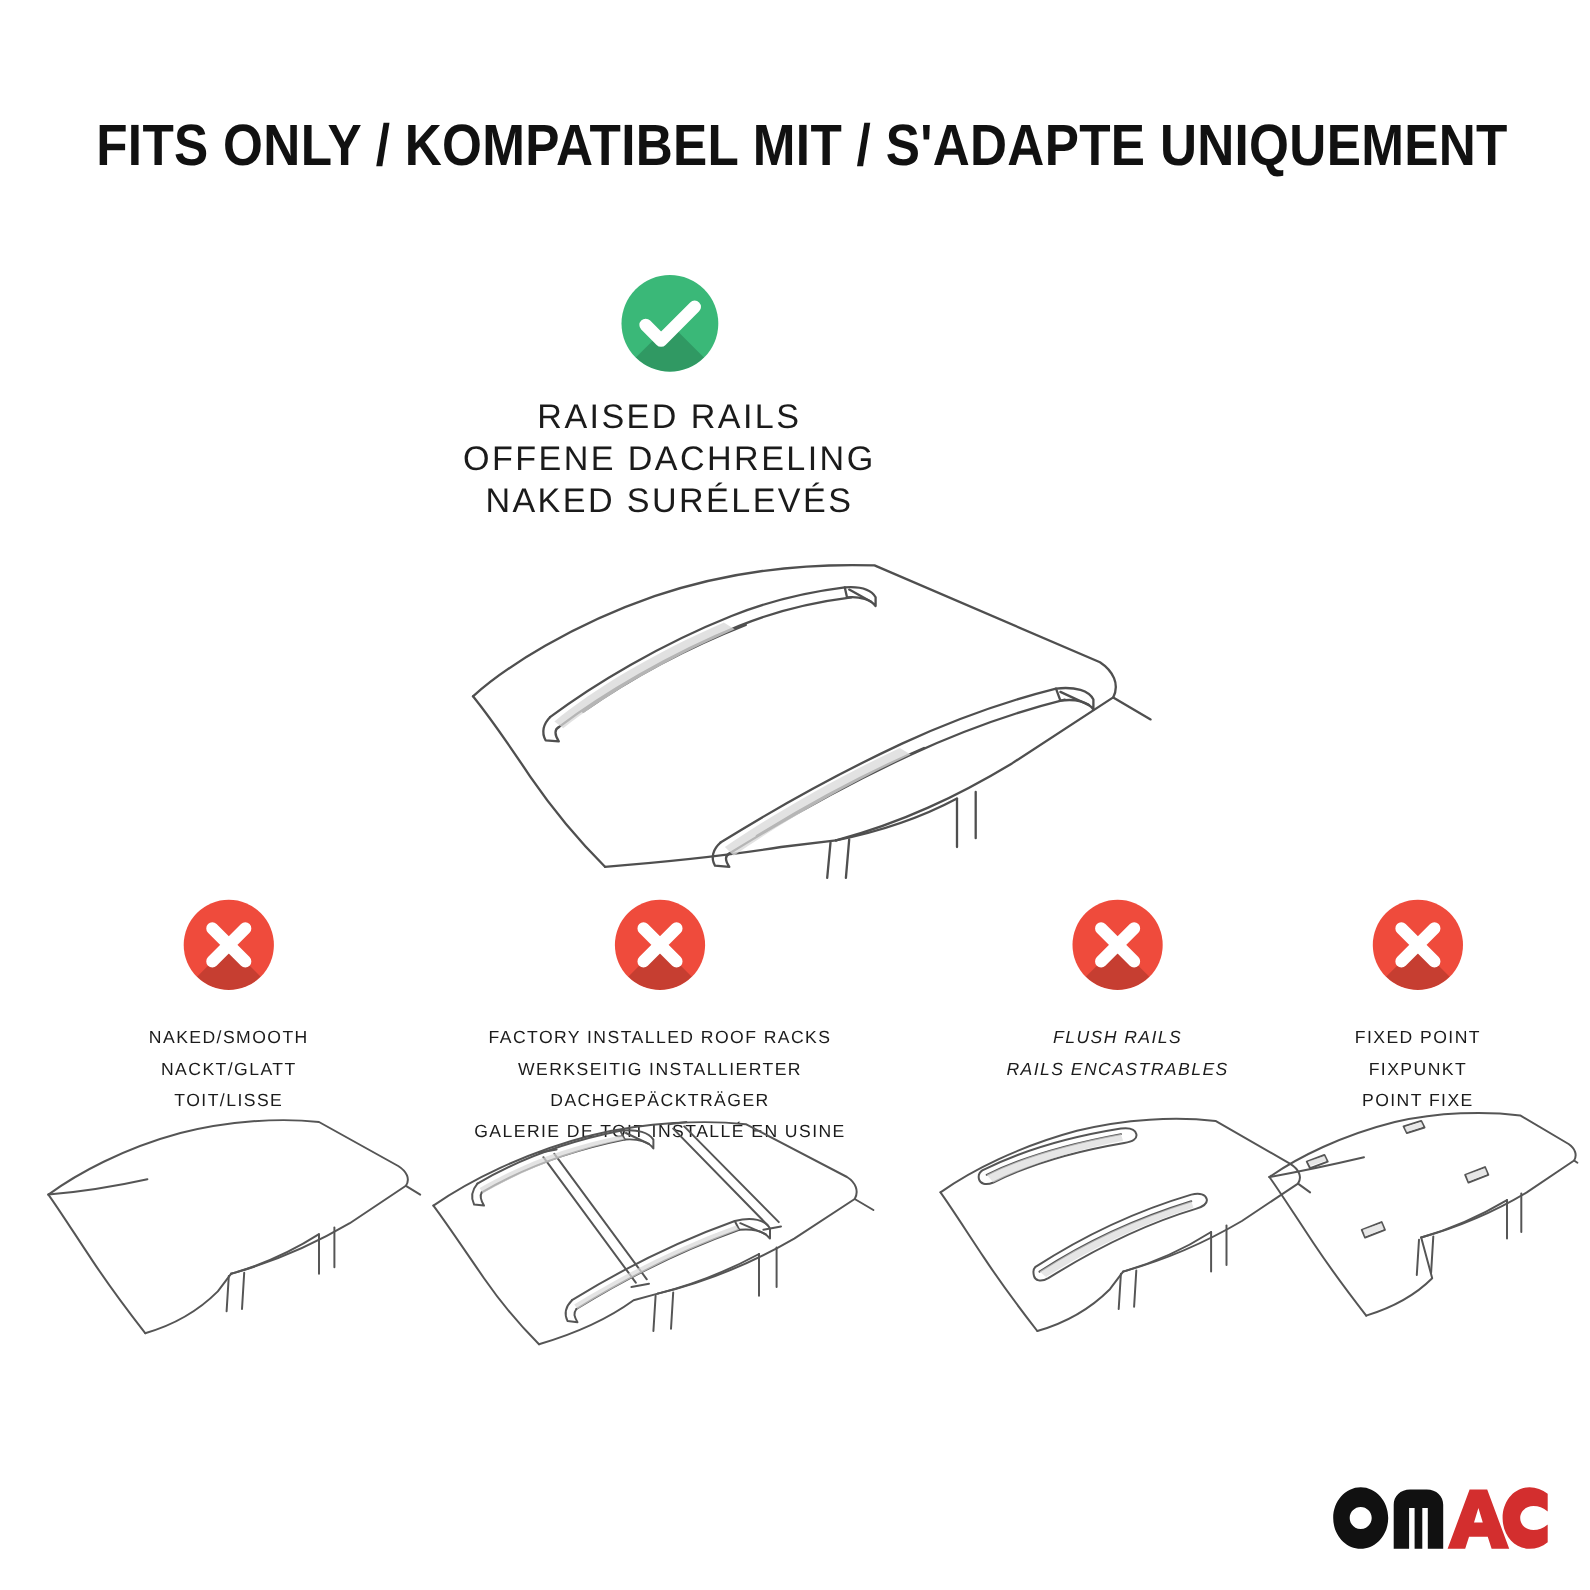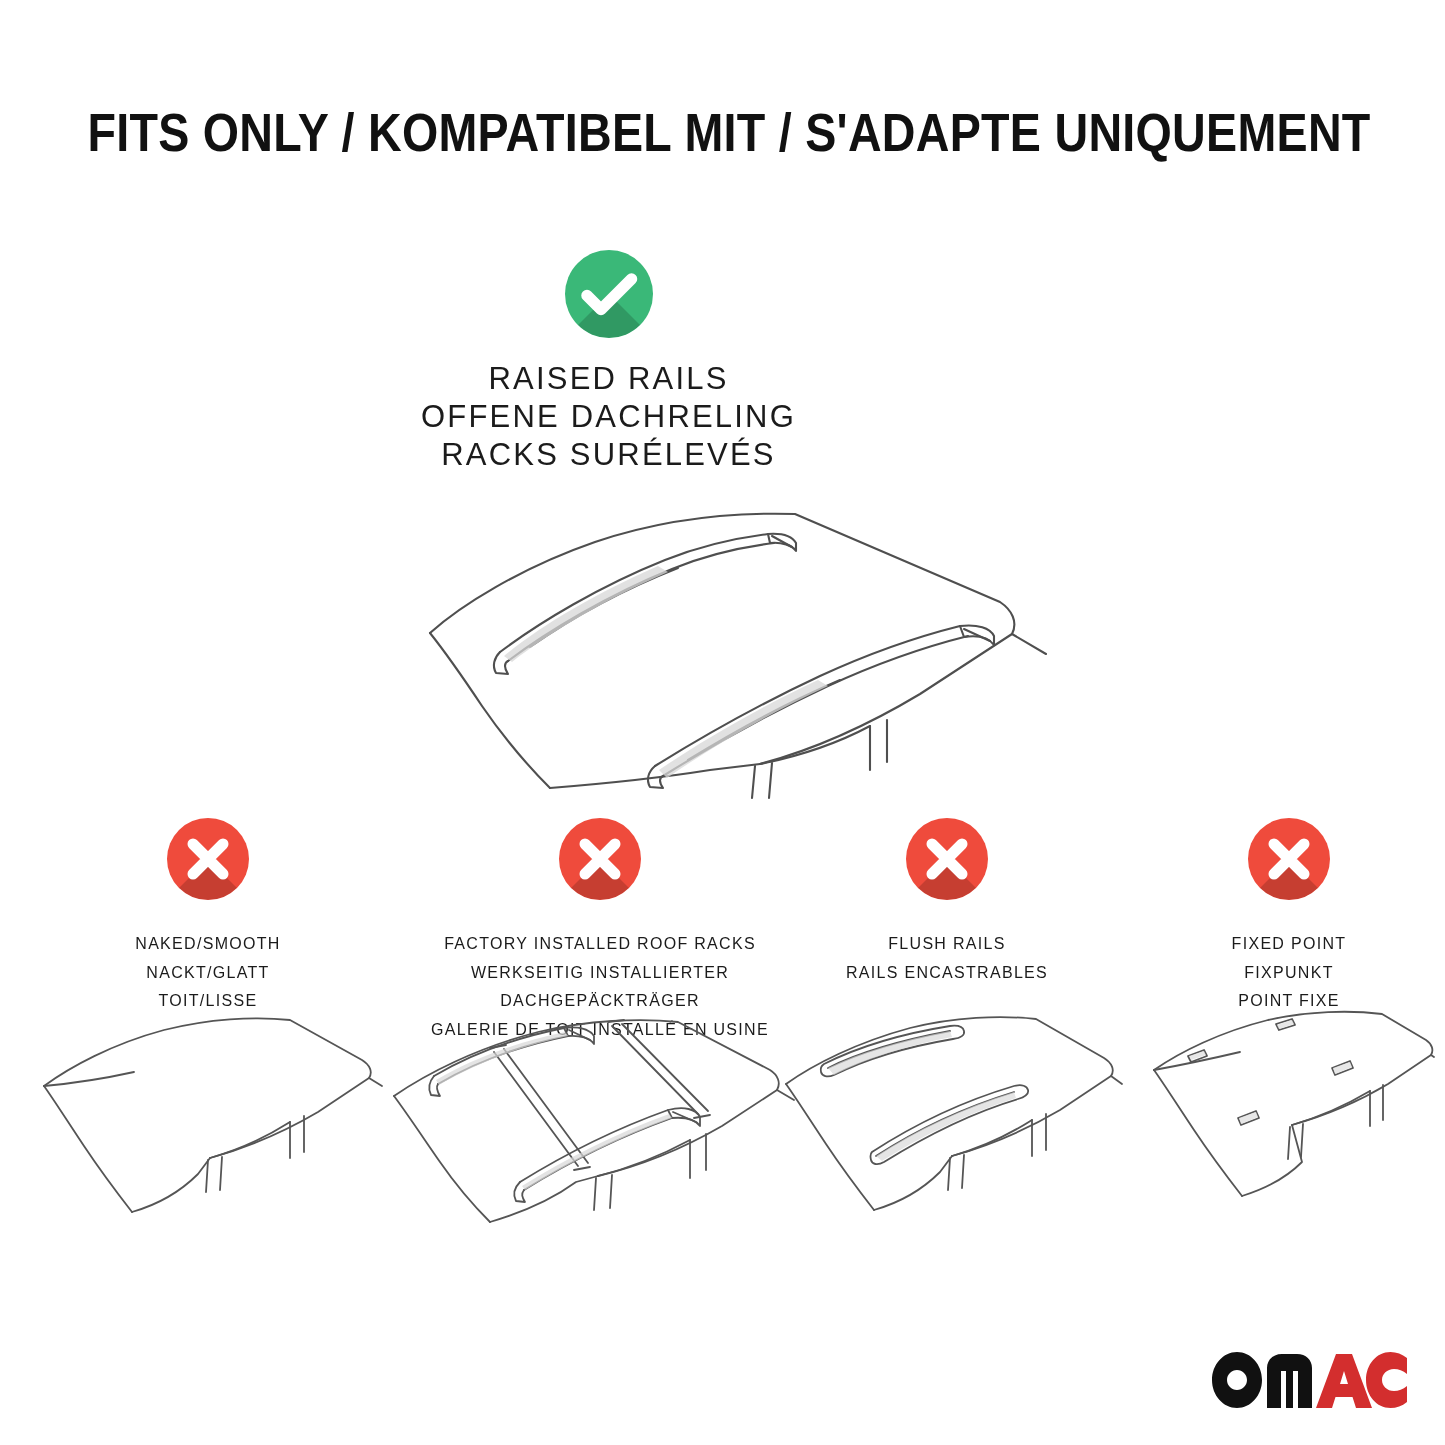--- a/index.html
+++ b/index.html
@@ -122,21 +122,21 @@
 
   .item-illustration {
     position: absolute;
     left: 0;
     width: 100%;
   }
 
   
   #item-0 { left: 32px;   width: 352px; }
   #item-1 { left: 372px;  width: 456px; }
-  #item-2 { left: 772px;  width: 350px; }
+  #item-2 { left: 841px;  width: 350px; font-style: italic; }
   #item-3 { left: 1158px; width: 262px; text-align: center; }
 
   
   #omac-logo {
     position: absolute;
     left: 1212px;
     top: 1352px;
     width: 195px;
     height: 56px;
   }
@@ -157,21 +157,21 @@
       <div class="lshadow" style="transform: rotate(45deg);"></div>
     </div>
     <svg class="glyph" viewBox="0 0 88 88">
       <path d="M22 45.5 L36 59.5 L66.5 29" fill="none" stroke="#ffffff" stroke-width="11.5" stroke-linecap="round" stroke-linejoin="round"></path>
     </svg>
   </div>
 
   <div id="hero-caption">
     <div>RAISED RAILS</div>
     <div>OFFENE DACHRELING</div>
-    <div>RACKS SURÉLEVÉS</div>
+    <div>NAKED SURÉLEVÉS</div>
   </div>
 </div>
 
 <div id="hero-illustration">
   <svg viewBox="0 0 660 300" width="660" height="300">
     <g fill="none" stroke="#4f4f4f" stroke-width="2.1" stroke-linecap="round" stroke-linejoin="round">
 
       <path d="M30 135 C60 108 120 70 195 44 C260 22 330 14 395 16 L600 104
                C612 112 618 124 612 136 L520 196 C470 226 420 250 360 266"></path>
       <path d="M30 135 C42 150 60 175 82 208 C104 240 128 268 150 290"></path>

